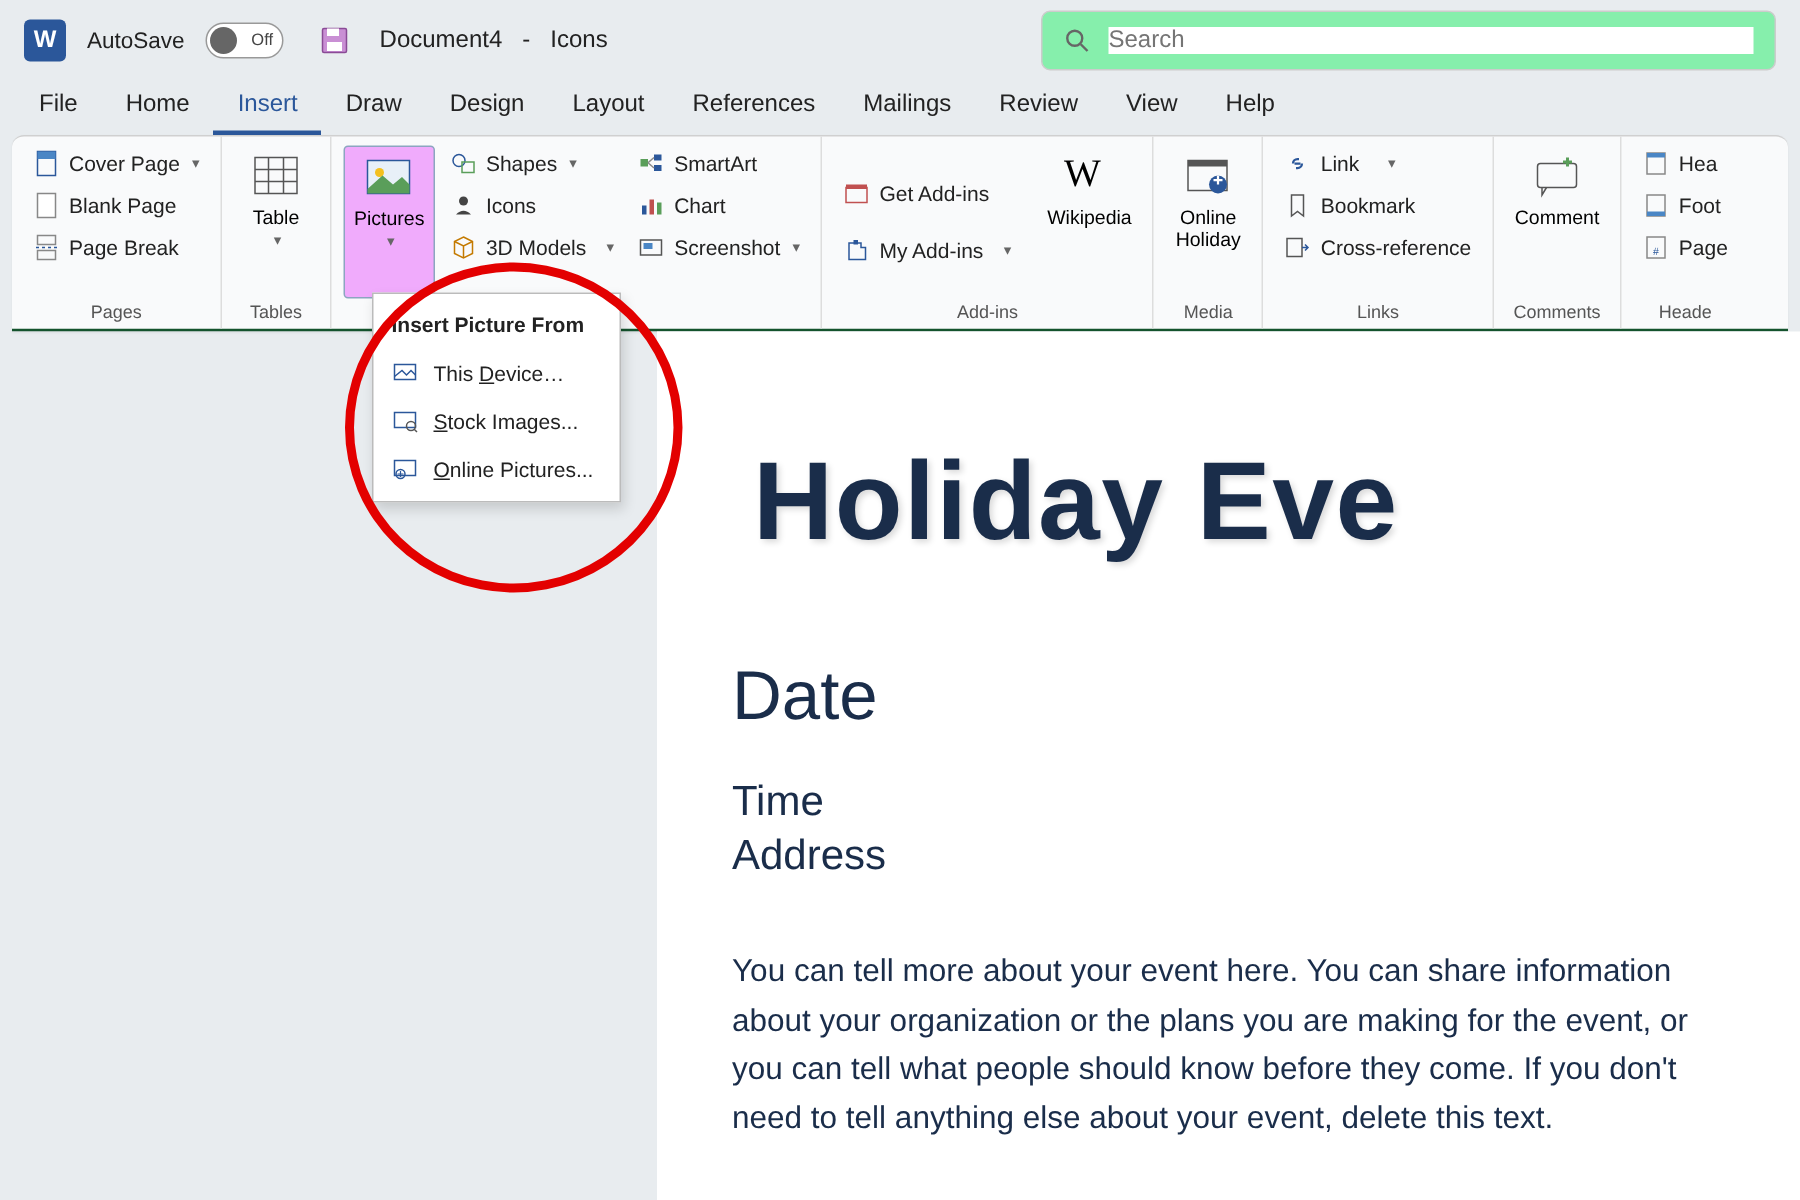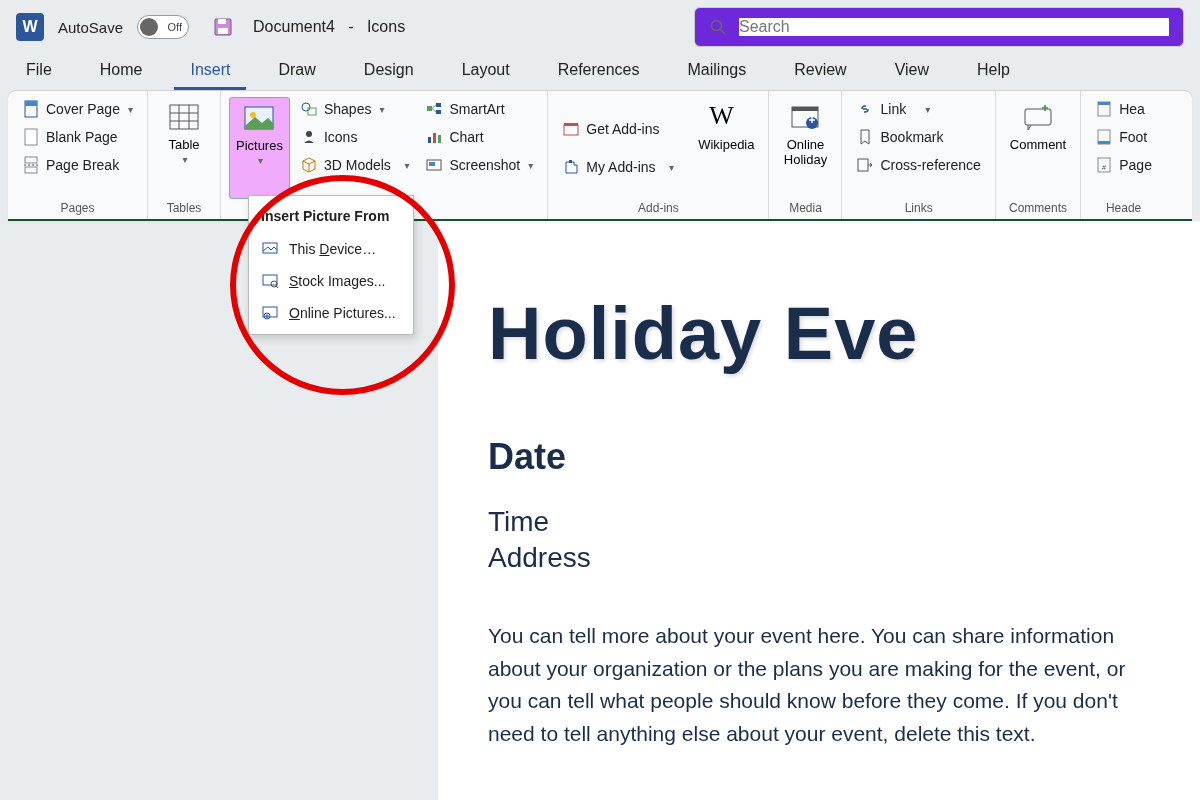--- a/index.html
+++ b/index.html
@@ -6,24 +6,24 @@
 body { background: #e8ecef; width: 1200px; height: 800px; overflow: hidden; position: relative; }
 
 .titlebar { height: 54px; display: flex; align-items: center; padding: 0 16px; gap: 14px; background: #e8ecef; }
 .word-logo { width: 28px; height: 28px; background: #2b579a; border-radius: 4px; display: flex; align-items: center; justify-content: center; color: #fff; font-weight: 700; font-size: 16px; }
 .autosave-label { font-size: 15px; color: #222; }
 .toggle { width: 52px; height: 24px; background: #fff; border: 1px solid #999; border-radius: 12px; position: relative; display: flex; align-items: center; }
 .toggle-knob { width: 18px; height: 18px; background: #666; border-radius: 50%; position: absolute; left: 2px; }
 .toggle-text { font-size: 11px; position: absolute; right: 6px; color: #444; }
 .save-icon { width: 20px; height: 20px; margin-left: 10px; }
 .doc-title { font-size: 16px; color: #222; margin-left: 6px; }
-.search-box { margin-left: auto; width: 490px; height: 40px; background: #6d28d9; border: 1px solid #ccc; border-radius: 6px; display: flex; align-items: center; padding: 0 14px; gap: 12px; justify-content: space-between; }
+.search-box { margin-left: auto; width: 490px; height: 40px; background: #86efac; border: 1px solid #ccc; border-radius: 6px; display: flex; align-items: center; padding: 0 14px; gap: 12px; justify-content: space-between; }
 .search-box input { border: none; outline: none; font-size: 16px; flex: 1; color: #666; }
 
-.tabs { height: 36px; display: flex; align-items: flex-end; padding: 0 10px; gap: 16px; background: #e8ecef; }
+.tabs { height: 36px; display: flex; align-items: flex-end; padding: 0 10px; gap: 0; background: #e8ecef; }
 .tab { padding: 6px 16px 8px; font-size: 16px; color: #222; cursor: pointer; border-bottom: 3px solid transparent; }
 .tab.active { color: #2b579a; border-bottom-color: #2b579a; }
 
 .ribbon { background: #f9fafb; border-top: 1px solid #d0d0d0; border-bottom: 2px solid #14532d; display: flex; height: 131px; border-radius: 8px 8px 0 0; margin: 0 8px; box-shadow: 0 1px 2px rgba(0,0,0,0.05); }
 .group { border-right: 1px solid #ddd; display: flex; flex-direction: column; padding: 6px 8px 2px; }
 .group-content { flex: 1; display: flex; gap: 4px; }
 .group-label { text-align: center; font-size: 12px; color: #555; padding: 2px 0; }
 .vstack { display: flex; flex-direction: column; gap: 4px; }
 .btn-sm { display: flex; align-items: center; gap: 6px; padding: 3px 6px; font-size: 14px; color: #222; cursor: pointer; border-radius: 3px; white-space: nowrap; }
 .btn-lg { display: flex; flex-direction: column; align-items: center; gap: 2px; padding: 4px 6px; font-size: 13px; cursor: pointer; border-radius: 3px; min-width: 56px; }
@@ -31,22 +31,22 @@
 .icon { width: 18px; height: 18px; display: inline-flex; align-items: center; justify-content: center; flex-shrink: 0; }
 .icon-lg { width: 34px; height: 34px; }
 .chev { font-size: 10px; color: #666; margin-left: 2px; }
 
 .dropdown { position: absolute; left: 248px; top: 195px; width: 166px; background: #fff; border: 1px solid #bbb; box-shadow: 2px 4px 8px rgba(0,0,0,0.15); padding: 6px 0; z-index: 10; }
 .dropdown-title { padding: 6px 12px 8px; font-size: 14px; font-weight: 600; color: #222; }
 .dropdown-item { display: flex; align-items: flex-end; gap: 10px; padding: 7px 12px; font-size: 14px; color: #222; cursor: pointer; }
 .dropdown-item .u { text-decoration: underline; }
 
 .canvas { position: absolute; left: 438px; top: 221px; right: 0; bottom: 0; background: #fff; padding: 70px 50px 40px 50px; }
-.doc-h1 { font-size: 74px; font-weight: 800; color: #1a2d4a; letter-spacing: 1px; font-family: 'Century Gothic','Segoe UI',sans-serif; text-shadow: 2px 2px 4px rgba(0,0,0,0.15); }
-.doc-h2 { font-size: 36px; font-weight: 700; color: #1a2d4a; margin-top: 60px; font-family: 'Century Gothic','Segoe UI',sans-serif; }
+.doc-h1 { font-size: 74px; font-weight: 800; color: #1a2d4a; letter-spacing: 1px; font-family: 'Century Gothic','Segoe UI',sans-serif; text-shadow: 2px 2px 4px rgba(0,0,0,0.15); margin-left: 14px; }
+.doc-h2 { font-size: 46px; font-weight: 400; color: #1a2d4a; margin-top: 60px; font-family: 'Century Gothic','Segoe UI',sans-serif; }
 .doc-h3 { font-size: 28px; font-weight: 400; color: #1a2d4a; margin-top: 28px; font-family: 'Century Gothic','Segoe UI',sans-serif; }
 .doc-p { font-size: 21px; color: #1a2d4a; margin-top: 46px; line-height: 1.55; font-family: 'Century Gothic','Segoe UI',sans-serif; }
 
 .annot { position: absolute; left: 230px; top: 175px; width: 225px; height: 220px; border: 6px solid #e30000; border-radius: 50%; pointer-events: none; z-index: 20; }
 
 svg { display: block; }
 </style>
 </head>
 <body>
 

